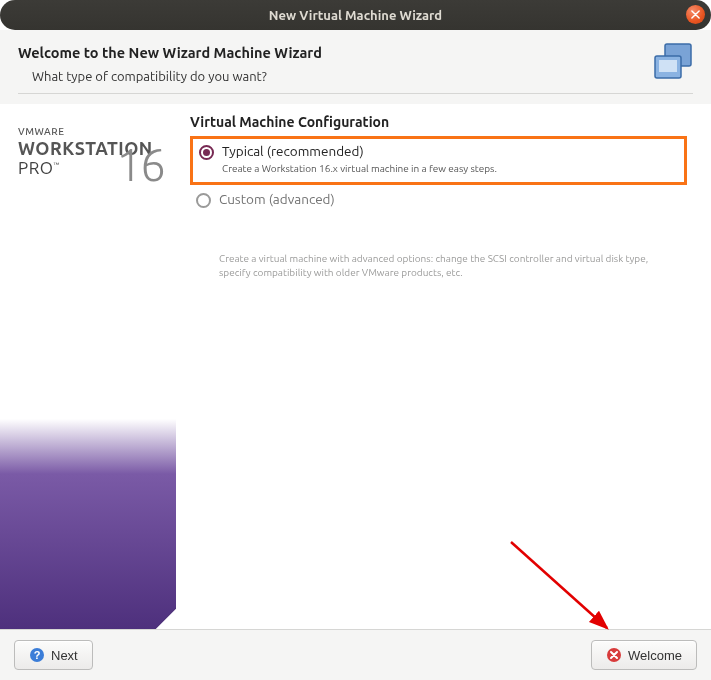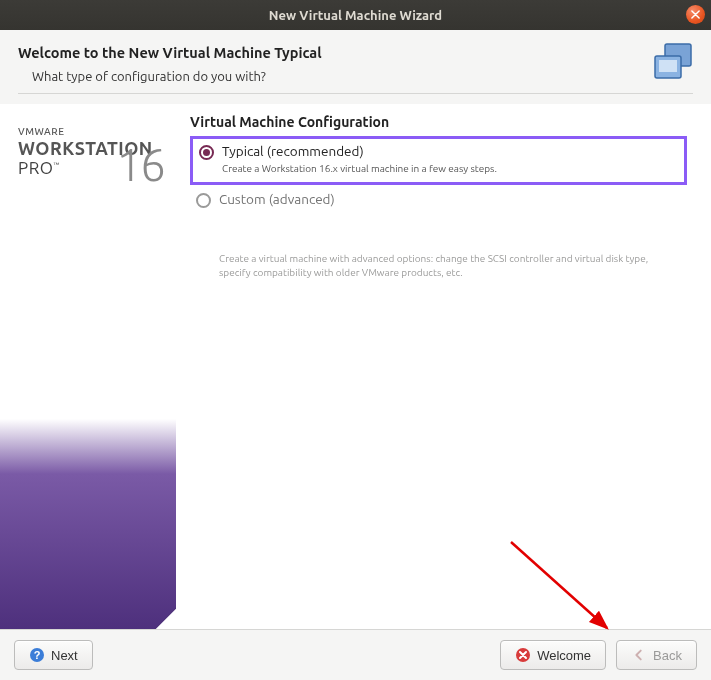--- a/index.html
+++ b/index.html
@@ -14,20 +14,21 @@
   .titlebar {
     height: 30px;
     background: linear-gradient(to bottom, #3c3b37, #353430);
     color: #dfdbd2;
     display: flex;
     align-items: center;
     justify-content: center;
     position: relative;
     font-size: 13px;
     font-weight: bold;
+    border-radius: 15px;
   }
   .titlebar .close {
     position: absolute;
     right: 6px;
     top: 5px;
     width: 19px;
     height: 19px;
     border-radius: 50%;
     background: radial-gradient(circle at 35% 30%, #f58b6a, #e95420 60%, #c7471a);
     display: flex;
@@ -93,21 +94,21 @@
     padding: 10px 24px 10px 14px;
     font-size: 13px;
     color: #333;
   }
   .content .section-title { font-weight: bold; font-size: 14px; color: #222; margin-bottom: 6px; }
   .opt-group {
     padding: 4px 8px 6px 6px;
     margin-bottom: 2px;
   }
   .opt-group.highlighted {
-    border: 3px solid #8b5cf6;
+    border: 3px solid #f97316;
   }
   .opt-row { display: flex; align-items: flex-start; }
   .radio {
     width: 15px; height: 15px; border-radius: 50%;
     border: 2px solid #9a9a99; flex: 0 0 auto;
     margin: 2px 8px 0 0;
     position: relative;
     background:#fff;
   }
   .radio.selected { border-color: #772953; }
@@ -160,22 +161,22 @@
   <div class="close">
     <svg viewBox="0 0 10 10">
       <path d="M1 1 L9 9 M9 1 L1 9" stroke="#fff" stroke-width="1.6" stroke-linecap="round"></path>
     </svg>
   </div>
 </div>
 
 <div class="window">
 
   <div class="header">
-    <div class="welcome">Welcome to the New Virtual Machine Typical</div>
-    <div class="subtitle">What type of configuration do you with?</div>
+    <div class="welcome">Welcome to the New Wizard Machine Wizard</div>
+    <div class="subtitle">What type of compatibility do you want?</div>
     <div class="corner-icon">
       <svg width="44" height="44" viewBox="0 0 44 44">
         <rect x="14" y="2" width="26" height="22" rx="2" fill="#7aa3d6" stroke="#3b6ca8" stroke-width="1.5"></rect>
         <rect x="4" y="14" width="26" height="22" rx="2" fill="#8bb3e2" stroke="#3b6ca8" stroke-width="1.5"></rect>
         <rect x="8" y="18" width="18" height="12" fill="#cfe1f5"></rect>
       </svg>
     </div>
     <div class="divider"></div>
   </div>
 
@@ -226,28 +227,20 @@
     <span class="spacer"></span>
     <button class="btn">
       <span class="icon16">
         <svg viewBox="0 0 16 16" width="16" height="16">
             <circle cx="8" cy="8" r="7" fill="#d83b3b"></circle>
             <path d="M5 5L11 11M11 5L5 11" stroke="#fff" stroke-width="2" stroke-linecap="round"></path>
           </svg>
       </span>
       <span>Welcome</span>
     </button>
-    <button class="btn disabled">
-      <span class="icon16">
-        <svg viewBox="0 0 16 16" width="14" height="14">
-            <path d="M10 3 L5 8 L10 13" stroke="#cdb0b0" stroke-width="2.2" fill="none" stroke-linecap="round" stroke-linejoin="round"></path>
-          </svg>
-      </span>
-      <span>Back</span>
-    </button>
   </div>
 
 </div>
 
 <svg class="arrow-anno" width="120" height="110">
   <defs>
     <marker id="ah" markerWidth="10" markerHeight="10" refX="7" refY="3" orient="auto">
       <path d="M0,0 L8,3 L0,6 Z" fill="#e20000"></path>
     </marker>
   </defs>

